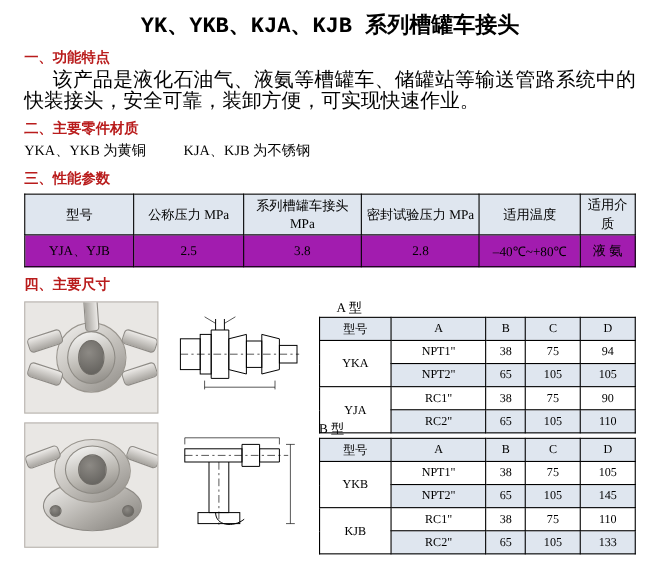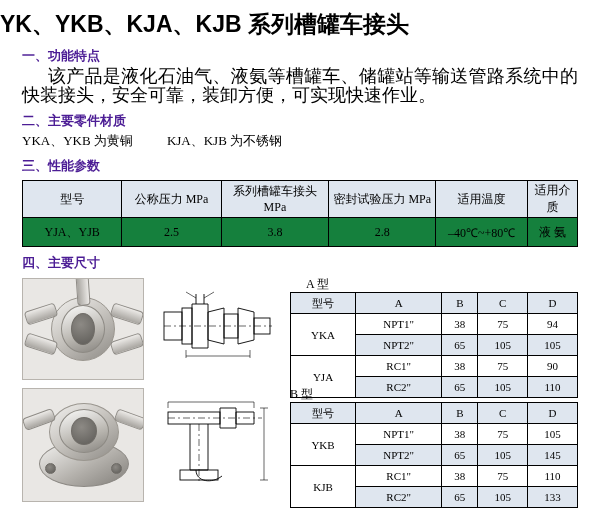--- a/index.html
+++ b/index.html
@@ -14,28 +14,29 @@
     color: #000000;
     overflow: hidden;
     position: relative;
   }
   .page {
     position: relative;
     width: 600px;
     height: 516px;
   }
   .title {
-    font-size: 23px;
+    text-align: center;
+    font-size: 20px;
     font-weight: bold;
     letter-spacing: 0px;
     padding-top: 9px;
-    font-family: Liberation Sans, sans-serif;
+    font-family: Liberation Mono, monospace;
   }
   .sec-head {
-    color: #4c1d95;
+    color: #b91c1c;
     font-weight: bold;
     font-size: 13px;
     margin: 7px 0 2px 22px;
     font-family: "Liberation Serif", serif;
   }
   .para {
     font-size: 18px;
     line-height: 19px;
     margin: 0 22px 0 22px;
     text-align: justify;
@@ -62,21 +63,21 @@
     text-align: center;
     height: 26px;
     font-weight: normal;
     font-family: "Liberation Serif", serif;
   }
   table.spec thead th {
     background: #dfe6ef;
     height: 24px;
   }
   table.spec tr.row-a td { background: #ffffff; }
-  table.spec tr.row-b td { background: #15803d; }
+  table.spec tr.row-b td { background: #a21caf; }
 
   .dims-wrap {
     position: relative;
     margin-top: 4px;
     height: 250px;
   }
   .photo {
     position: absolute;
     background: #e9e7e4;
     border: 1px solid #b8b4ae;

